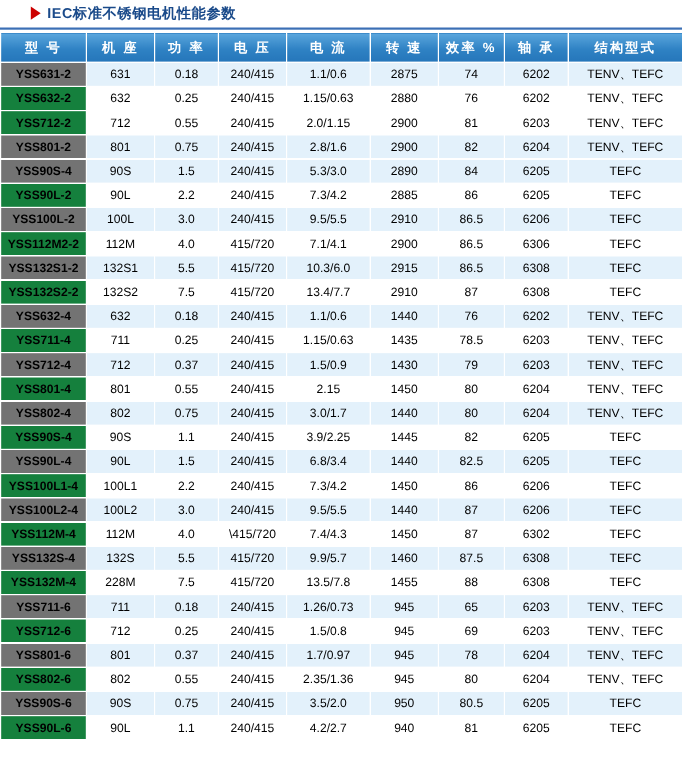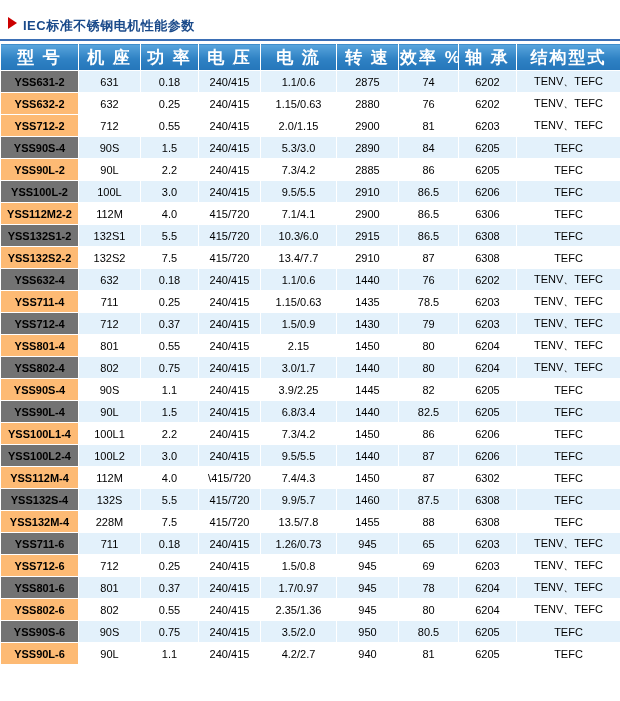--- a/index.html
+++ b/index.html
@@ -13,23 +13,24 @@
     font-family: "Liberation Sans", sans-serif;
     overflow: hidden;
   }
   .page {
     width: 620px;
     height: 701px;
     position: relative;
   }
   .title-bar {
     display: flex;
-    align-items: flex-start;
-    padding: 17px 0 4px 8px;
+    align-items: center;
+    padding: 3px 0 4px 8px;
     height: 18px;
+    margin-left: 20px;
   }
   .title-marker {
     width: 0;
     height: 0;
     border-top: 6px solid transparent;
     border-bottom: 6px solid transparent;
     border-left: 9px solid #cc0000;
     margin-right: 6px;
   }
   .title-text {
@@ -56,38 +57,38 @@
     height: 21px;
     padding: 0 1px;
     overflow: hidden;
     white-space: nowrap;
   }
   table.spec thead th {
     background: #3f8ecb;
     background: linear-gradient(180deg, #5aa6dd 0%, #2f82c4 55%, #2576ba 100%);
     color: #ffffff;
     font-weight: bold;
-    font-size: 17px;
+    font-size: 12px;
     height: 26px;
     letter-spacing: 2px;
     border: 1px solid #ffffff;
   }
   tbody tr.odd td {
     background: #e3f1fb;
   }
   tbody tr.even td {
     background: #ffffff;
   }
   td.model {
     color: #0a3d8f;
     font-weight: bold;
     font-size: 11.5px;
   }
   tbody tr.odd td.model { background: #737373; }
-  tbody tr.even td.model { background: #fdba74; }
+  tbody tr.even td.model { background: #15803d; }
   col.c0 { width: 78px; }
   col.c1 { width: 62px; }
   col.c2 { width: 58px; }
   col.c3 { width: 62px; }
   col.c4 { width: 76px; }
   col.c5 { width: 62px; }
   col.c6 { width: 60px; }
   col.c7 { width: 58px; }
   col.c8 { width: 104px; }
 </style>
@@ -155,20 +156,31 @@
           <td>712</td>
           <td>0.55</td>
           <td>240/415</td>
           <td>2.0/1.15</td>
           <td>2900</td>
           <td>81</td>
           <td>6203</td>
           <td>TENV、TEFC</td>
         </tr>
         <tr class="odd">
+          <td class="model">YSS801-2</td>
+          <td>801</td>
+          <td>0.75</td>
+          <td>240/415</td>
+          <td>2.8/1.6</td>
+          <td>2900</td>
+          <td>82</td>
+          <td>6204</td>
+          <td>TENV、TEFC</td>
+        </tr>
+        <tr class="odd">
           <td class="model">YSS90S-4</td>
           <td>90S</td>
           <td>1.5</td>
           <td>240/415</td>
           <td>5.3/3.0</td>
           <td>2890</td>
           <td>84</td>
           <td>6205</td>
           <td>TEFC</td>
         </tr>

